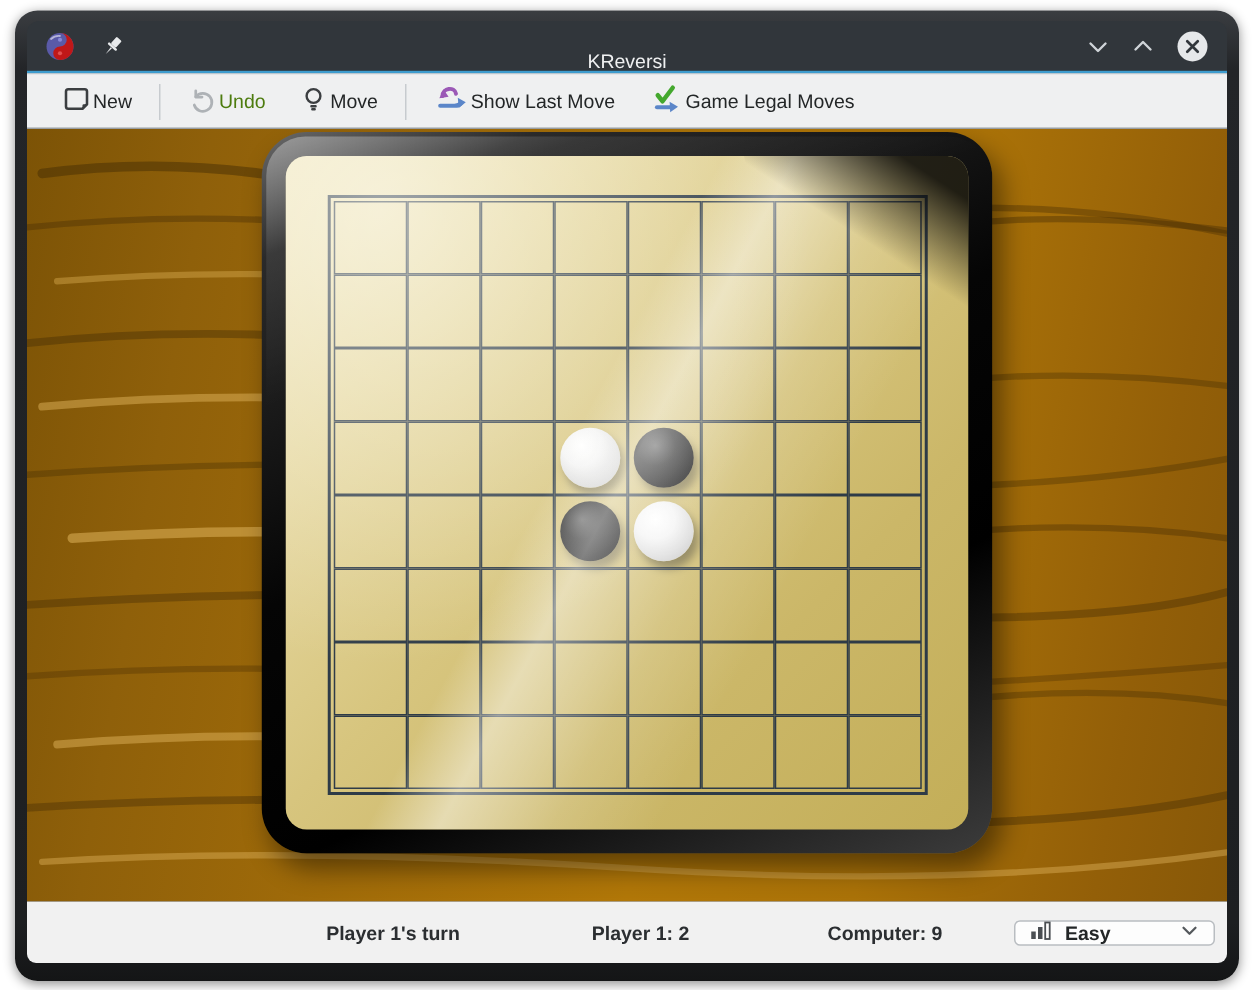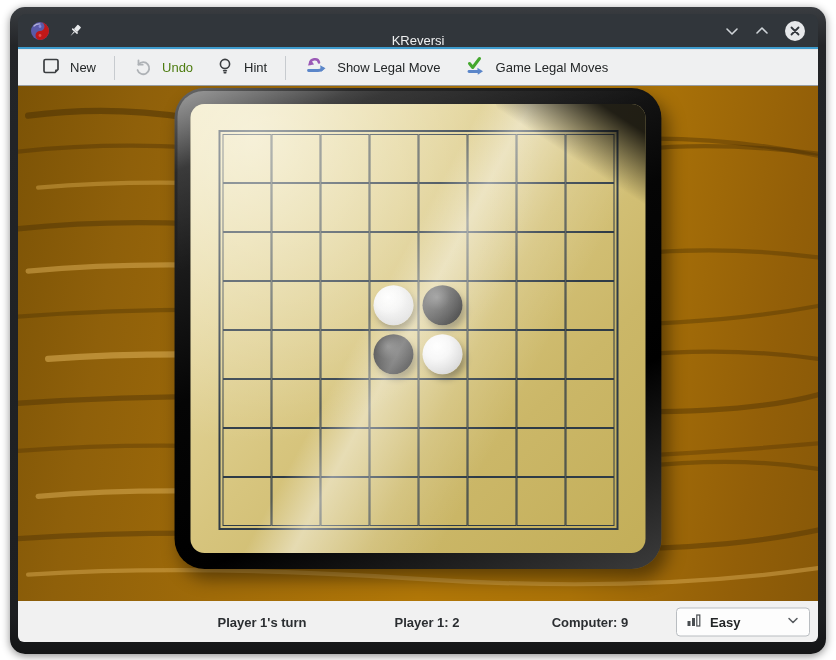--- a/index.html
+++ b/index.html
@@ -22,21 +22,21 @@
   .accentline{height:2px;background:#3e9cce;flex:0 0 auto;}
 
   
   .menubar{height:28px;background:#eff0f1;display:flex;align-items:center;
     padding-left:20px;flex:0 0 auto;}
   .menu-item{padding:0 10px;font-size:13px;color:#232627;line-height:28px;}
 
   
   .toolbar{height:37px;background:#eff0f1;border-top:1px solid #e4e6e8;
     border-bottom:1px solid #989da2;display:flex;align-items:center;padding-left:12px;flex:0 0 auto;}
-  .tool-btn{display:flex;align-items:center;gap:9px;padding:0 11px;height:30px;
+  .tool-btn{display:flex;align-items:center;gap:1px;padding:0 11px;height:30px;
     font-size:13px;color:#232627;border-radius:3px;}
   .tool-btn.disabled{color:#4d7c0f;}
   .tool-sep{width:1px;height:24px;background:#c7cbcf;margin:0 7px;}
 
   
   .gamearea{flex:1 1 auto;position:relative;overflow:hidden;
     background:linear-gradient(100deg,#7c5306 0%,#8f600a 14%,#a06b09 32%,#b17708 55%,#aa7208 72%,#935f08 90%,#875808 100%);}
   .woodsvg{position:absolute;inset:0;width:100%;height:100%;}
 
   
@@ -63,21 +63,21 @@
   .piece{position:absolute;left:50%;top:50%;width:40px;height:40px;border-radius:50%;
     transform:translate(-50%,-52%);box-shadow:3px 5px 6px rgba(0,0,0,.38);}
   .piece.white{background:radial-gradient(circle at 36% 30%, #ffffff 0%, #f4f4f4 35%, #dcdcdc 65%, #bdbdbd 100%);}
   .piece.black{background:radial-gradient(circle at 36% 30%, #5a5a5a 0%, #222 35%, #0a0a0a 70%, #000 100%);}
 
   
   .statusbar{height:41px;background:#f1f1f1;position:relative;flex:0 0 auto;
     border-radius:0 0 6px 6px;font-size:13px;color:#2b2e31;font-weight:bold;}
   .status-label{position:absolute;top:50%;transform:translate(-50%,-50%);white-space:nowrap;}
   .difficulty{position:absolute;left:658px;top:50%;transform:translateY(-50%);
-    width:134px;height:29px;background:#fdfdfd;border:1px solid #b9bdc1;border-radius:4px;
+    width:134px;height:17px;background:#fdfdfd;border:1px solid #b9bdc1;border-radius:4px;
     display:flex;align-items:center;padding:0 9px;gap:8px;}
   .difficulty .dd-label{font-size:13px;color:#232627;flex:1 1 auto;}
 </style>
 </head>
 <body>
 
 <div class="window">
 
   <div class="titlebar">
     <div class="tb-icons-left">
@@ -143,33 +143,33 @@
       </span>
       <span>Undo</span>
     </div>
     <div class="tool-btn">
       <span>
         <svg width="20" height="20" viewBox="0 0 20 20">
           <circle cx="10" cy="8" r="4.6" fill="none" stroke="#3b3e41" stroke-width="1.6"></circle>
           <path d="M8.6 14.8 h2.8 M9.2 16.8 h1.6" stroke="#3b3e41" stroke-width="1.6" stroke-linecap="round"></path>
         </svg>
       </span>
-      <span>Hint</span>
+      <span>Move</span>
     </div>
     <div class="tool-sep"></div>
     <div class="tool-btn">
       <span>
         <svg width="24" height="24" viewBox="0 0 24 24">
           <path d="M6 10 C6 4.5, 14 3.5, 15 8.5" fill="none" stroke="#9b59b6" stroke-width="2.6" stroke-linecap="round"></path>
           <path d="M7.8 6 L3.2 10.8 L9.4 11.6 Z" fill="#9b59b6" transform="rotate(-18 6 9)"></path>
           <path d="M4.5 16.5 h9.5 c2.6 0 3.6 -.6 4.5 -2" fill="none" stroke="#5b86c9" stroke-width="2.8" stroke-linecap="round"></path>
           <path d="M16.2 11.2 L21.5 14.2 L16.8 18 Z" fill="#5b86c9"></path>
         </svg>
       </span>
-      <span>Show Legal Move</span>
+      <span>Show Last Move</span>
     </div>
     <div class="tool-btn">
       <span>
         <svg width="24" height="24" viewBox="0 0 24 24">
           <path d="M6.5 9.5 l3.2 4 L16.5 4.5" fill="none" stroke="#44a82e" stroke-width="3" stroke-linecap="round" stroke-linejoin="round"></path>
           <path d="M6 17.5 h9" fill="none" stroke="#5b86c9" stroke-width="2.8" stroke-linecap="round"></path>
           <path d="M14.4 13.8 L20 17.2 L14.8 20.8 Z" fill="#5b86c9"></path>
         </svg>
       </span>
       <span>Game Legal Moves</span>

